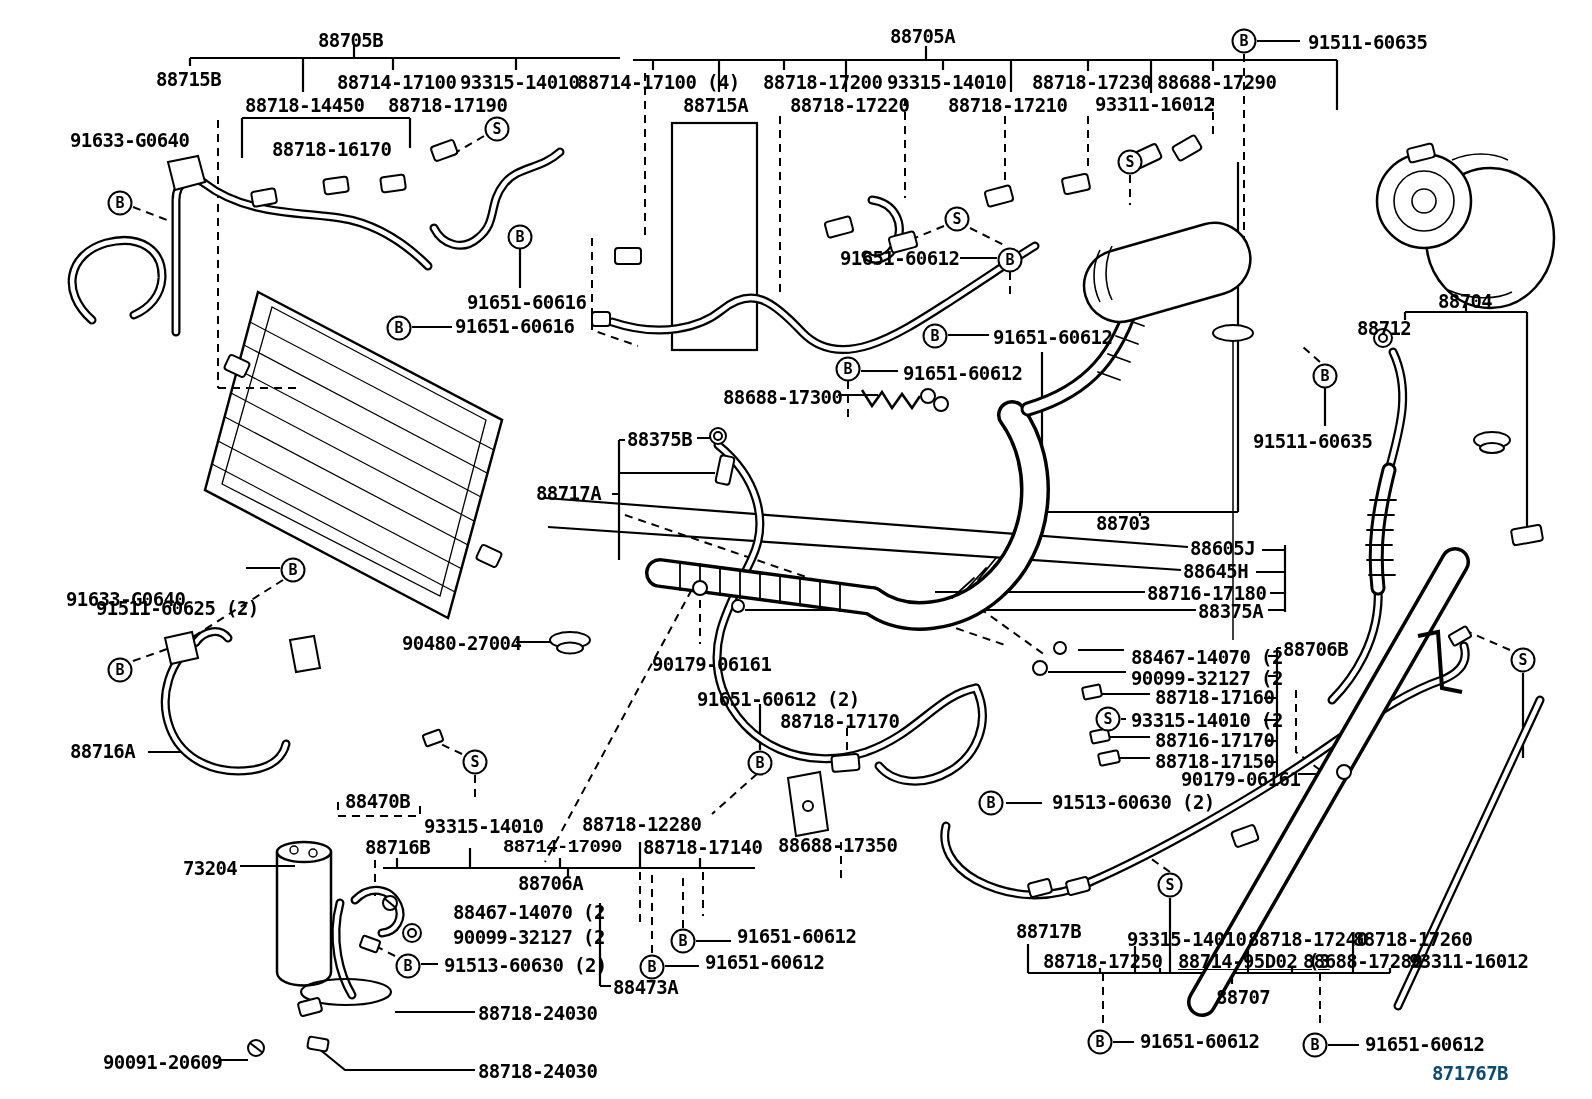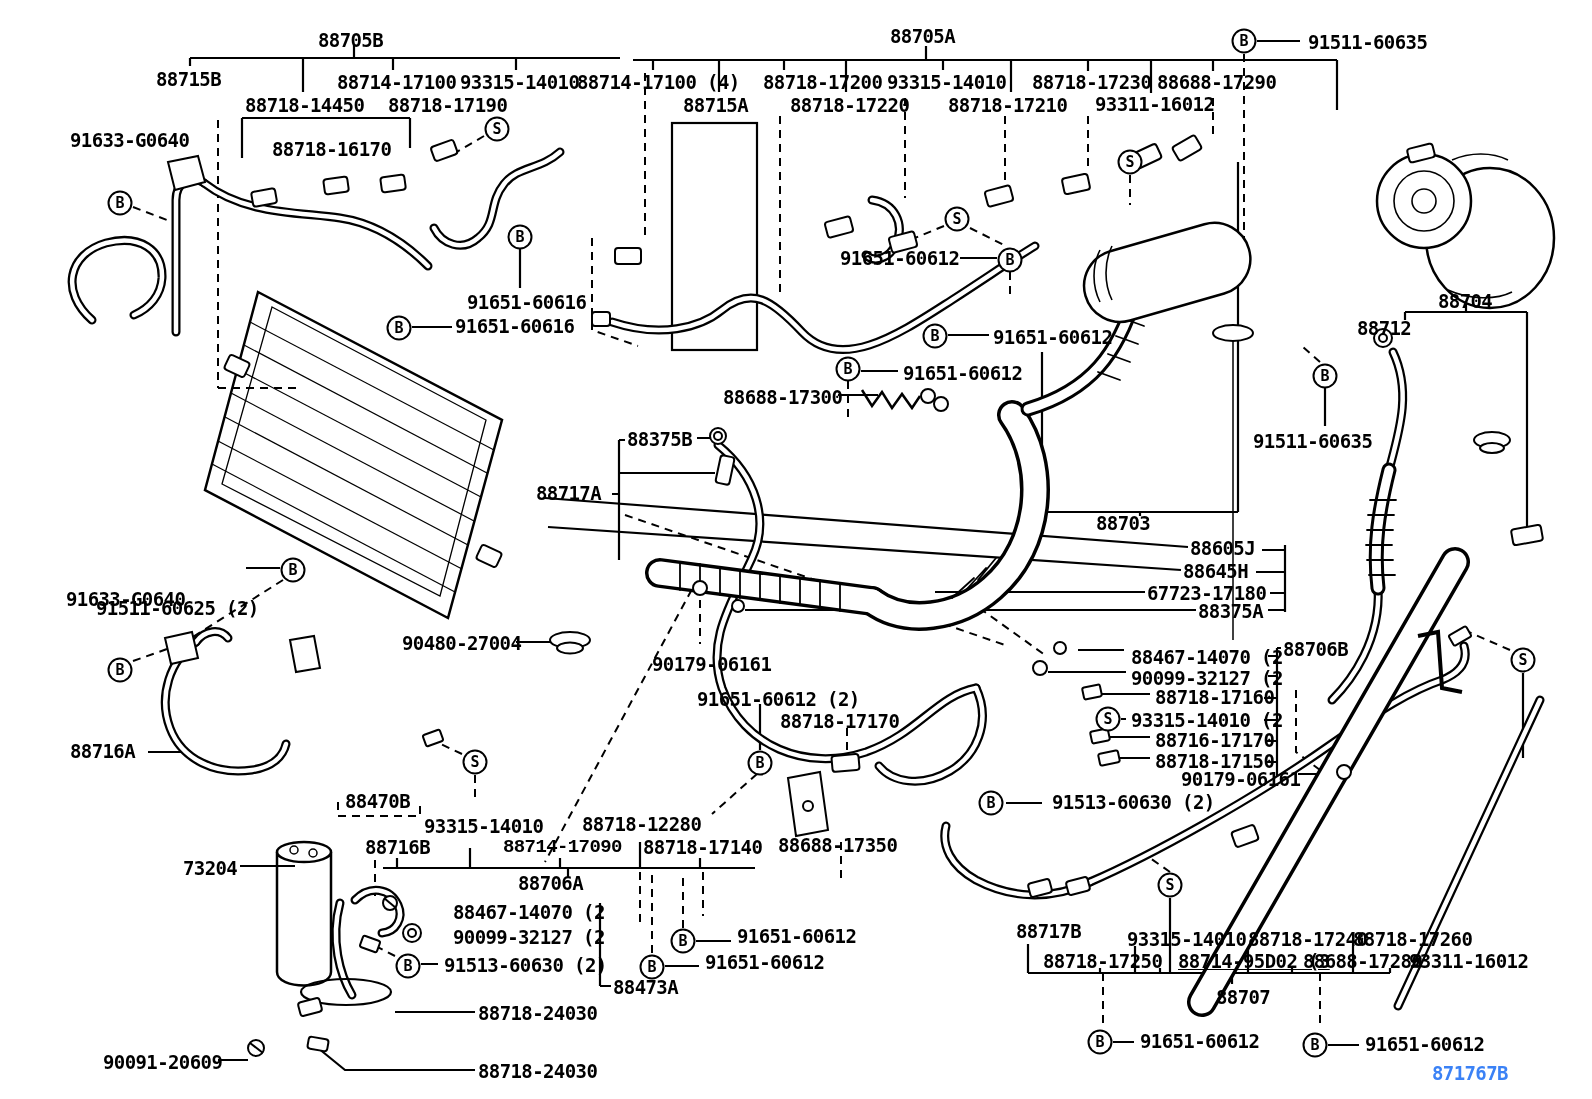--- a/index.html
+++ b/index.html
@@ -4,21 +4,21 @@
 <style>
   html,body{margin:0;padding:0;background:#fff;}
   #canvas{position:relative;width:1592px;height:1099px;background:#ffffff;overflow:hidden;
           font-family:"DejaVu Sans Mono", monospace;}
   #art{position:absolute;left:0;top:0;}
   .lbl{position:absolute;font-weight:700;font-size:19px;line-height:19px;letter-spacing:-0.6px;
        color:#000;white-space:pre;}
   .co{position:absolute;width:25px;height:25px;border:2.5px solid #000;border-radius:50%;
       background:#fff;color:#000;font-weight:700;font-size:15px;line-height:21px;text-align:center;
       transform:translate(-50%,-50%);box-sizing:border-box;}
-  .code{position:absolute;font-weight:700;font-size:19px;letter-spacing:-0.6px;color:#3b82f6;}
+  .code{position:absolute;font-weight:700;font-size:19px;letter-spacing:-0.6px;color:#0c4a6e;}
 </style>
 </head>
 <body>
 
 <div id="canvas">
 
   <svg id="art" width="1592" height="1099" viewBox="0 0 1592 1099" xmlns="http://www.w3.org/2000/svg">
 
     <g>
       <polygon points="258,292 502,420 448,618 205,490" fill="#fff" stroke="#000" stroke-width="2.5"></polygon>
@@ -240,21 +240,21 @@
       <div class="lbl" style="left: 903px; top: 364px;">91651-60612</div>
       <div class="lbl" style="left: 723px; top: 388px;">88688-17300</div>
       <div class="lbl" style="left: 627px; top: 430px;">88375B</div>
       <div class="lbl" style="left: 536px; top: 484px;">88717A</div>
       <div class="lbl" style="left: 1438px; top: 292px;">88704</div>
       <div class="lbl" style="left: 1357px; top: 319px;">88712</div>
       <div class="lbl" style="left: 1253px; top: 432px;">91511-60635</div>
       <div class="lbl" style="left: 1096px; top: 514px;">88703</div>
       <div class="lbl" style="left: 1190px; top: 539px;">88605J</div>
       <div class="lbl" style="left: 1183px; top: 562px;">88645H</div>
-      <div class="lbl" style="left: 1147px; top: 584px;">67723-17180</div>
+      <div class="lbl" style="left: 1147px; top: 584px;">88716-17180</div>
       <div class="lbl" style="left: 1198px; top: 602px;">88375A</div>
       <div class="lbl" style="left: 96px; top: 558px; margin-top: 41px;">91511-60625 (2)</div>
       <div class="lbl" style="left: 66px; top: 590px;">91633-G0640</div>
       <div class="lbl" style="left: 402px; top: 634px;">90480-27004</div>
       <div class="lbl" style="left: 70px; top: 742px;">88716A</div>
       <div class="lbl" style="left: 652px; top: 655px;">90179-06161</div>
       <div class="lbl" style="left: 697px; top: 690px;">91651-60612 (2)</div>
       <div class="lbl" style="left: 780px; top: 712px;">88718-17170</div>
       <div class="lbl" style="left: 1131px; top: 648px;">88467-14070 (2</div>
       <div class="lbl" style="left: 1283px; top: 640px;">88706B</div>

